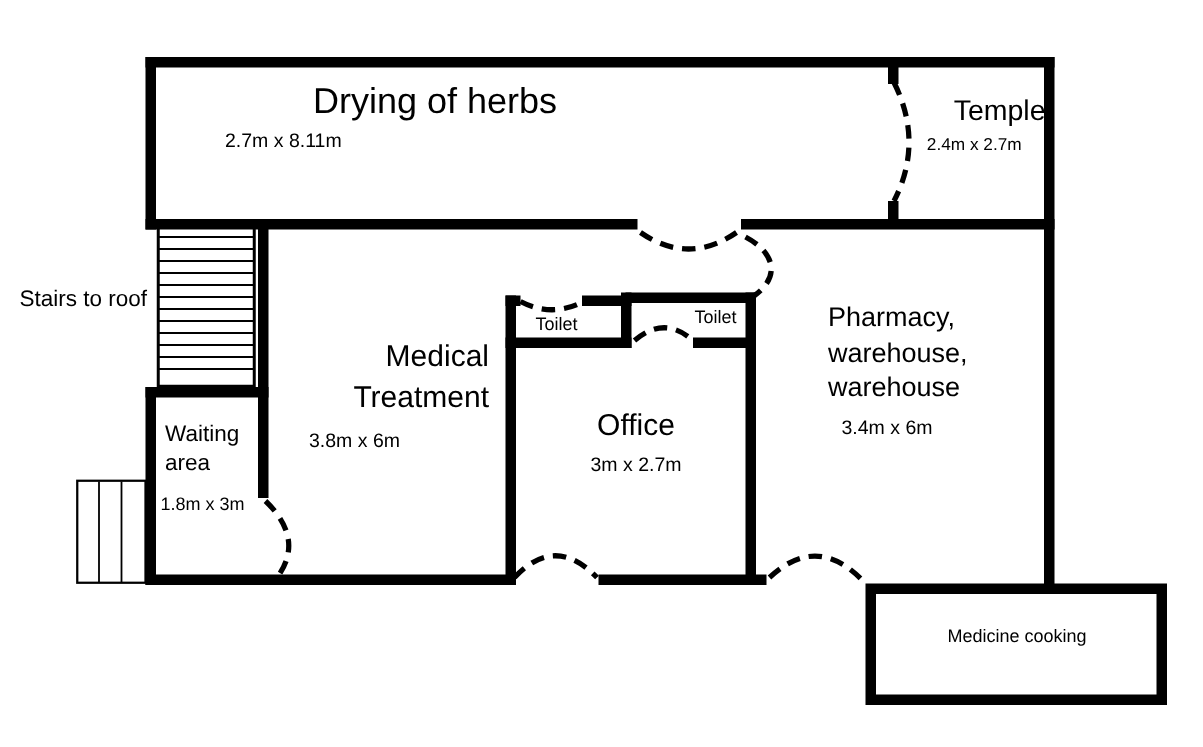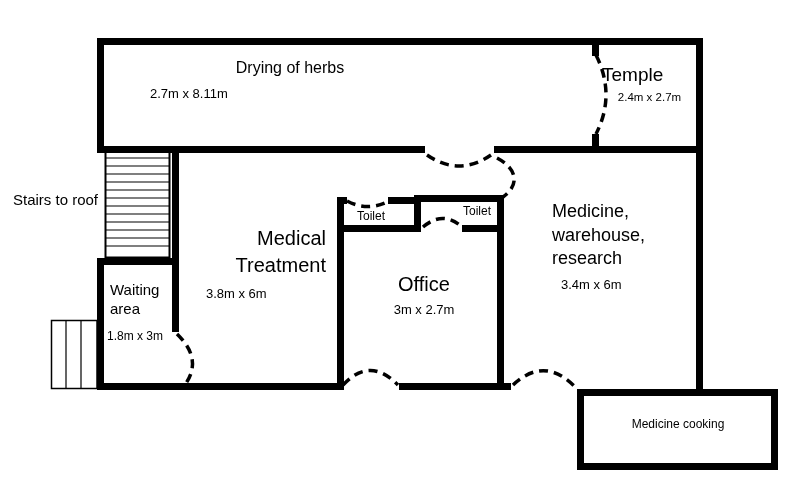--- a/index.html
+++ b/index.html
@@ -7,23 +7,23 @@
     position:relative;
     width:802px;height:498px;
     background:#ffffff;
     font-family:"Liberation Sans",sans-serif;
     color:#000000;
     overflow:hidden;
   }
   #plan-svg{position:absolute;left:0;top:0;}
   .lbl{position:absolute;color:#000;}
   .room-name{white-space:normal;}
-  #drying-name   {left:150px;top:56px;width:280px;font-size:16px;line-height:24px;text-align:center;}
+  #drying-name   {left:150px;top:56px;width:280px;font-size:24px;line-height:24px;text-align:center;}
   #drying-dims   {left:150px;top:86px;width:280px;font-size:13px;text-align:left;}
-  #temple-name   {left:602px;top:64px;width:95px;font-size:19px;text-align:left;}
+  #temple-name   {left:602px;top:64px;width:95px;font-size:19px;text-align:right;}
   #temple-dims   {left:602px;top:91px;width:95px;font-size:11.5px;text-align:center;}
   #stairs-label  {left:13px;top:191px;font-size:15px;}
   #medical-name  {left:191px;top:225px;width:135px;font-size:20px;line-height:27px;text-align:right;}
   #medical-dims  {left:206px;top:286px;font-size:13px;}
   #waiting-name  {left:110px;top:280px;width:66px;font-size:15px;line-height:19px;text-align:left;}
   #waiting-dims  {left:107px;top:329px;font-size:12px;}
   #toilet-left-name {left:345px;top:209px;width:52px;font-size:12px;text-align:center;}
   #toilet-right-name{left:451px;top:204px;width:52px;font-size:12px;text-align:center;}
   #office-name   {left:372px;top:273px;width:104px;font-size:20px;text-align:center;}
   #office-dims   {left:372px;top:302px;width:104px;font-size:13px;text-align:center;}
@@ -98,18 +98,18 @@
 
   <div class="lbl room-name" id="waiting-name">Waiting area</div>
   <div class="lbl" id="waiting-dims">1.8m x 3m</div>
 
   <div class="lbl" id="toilet-left-name">Toilet</div>
   <div class="lbl" id="toilet-right-name">Toilet</div>
 
   <div class="lbl room-name" id="office-name">Office</div>
   <div class="lbl" id="office-dims">3m x 2.7m</div>
 
-  <div class="lbl room-name" id="pharmacy-name">Medicine, warehouse, research</div>
+  <div class="lbl room-name" id="pharmacy-name">Pharmacy, warehouse, warehouse</div>
   <div class="lbl" id="pharmacy-dims">3.4m x 6m</div>
 
   <div class="lbl room-name" id="medicine-name">Medicine cooking</div>
 
 </div>
 
 </body></html>

